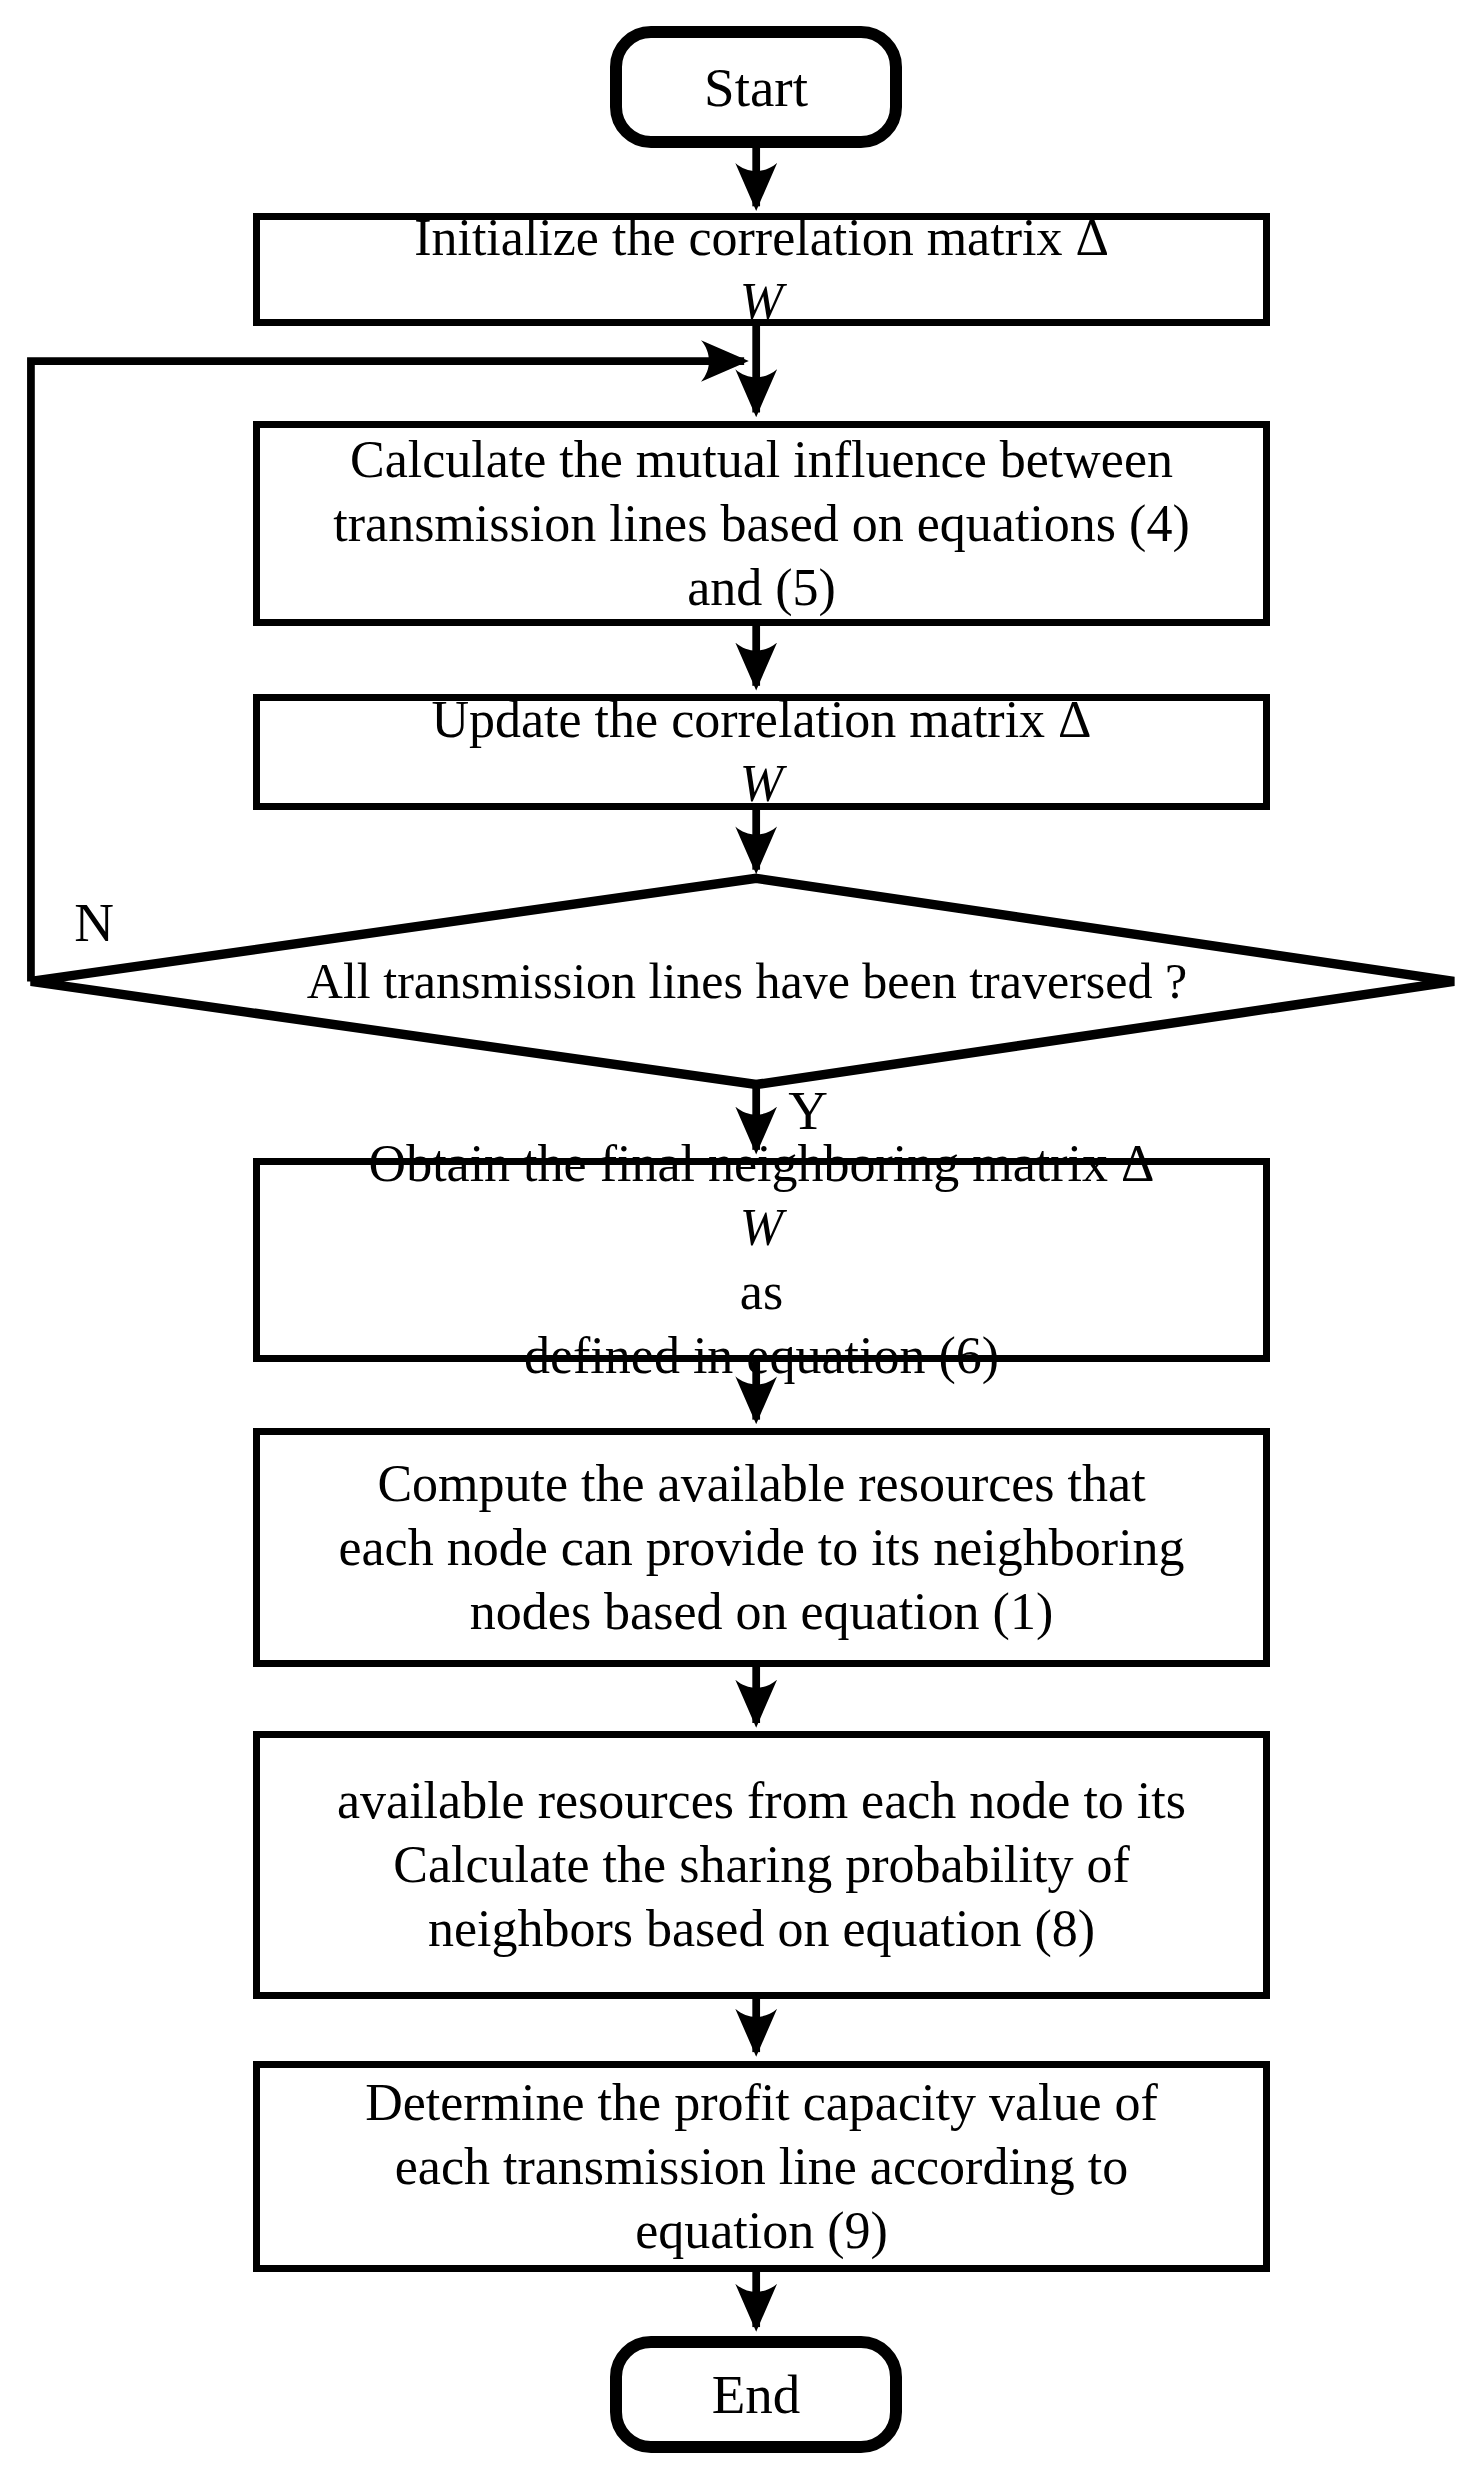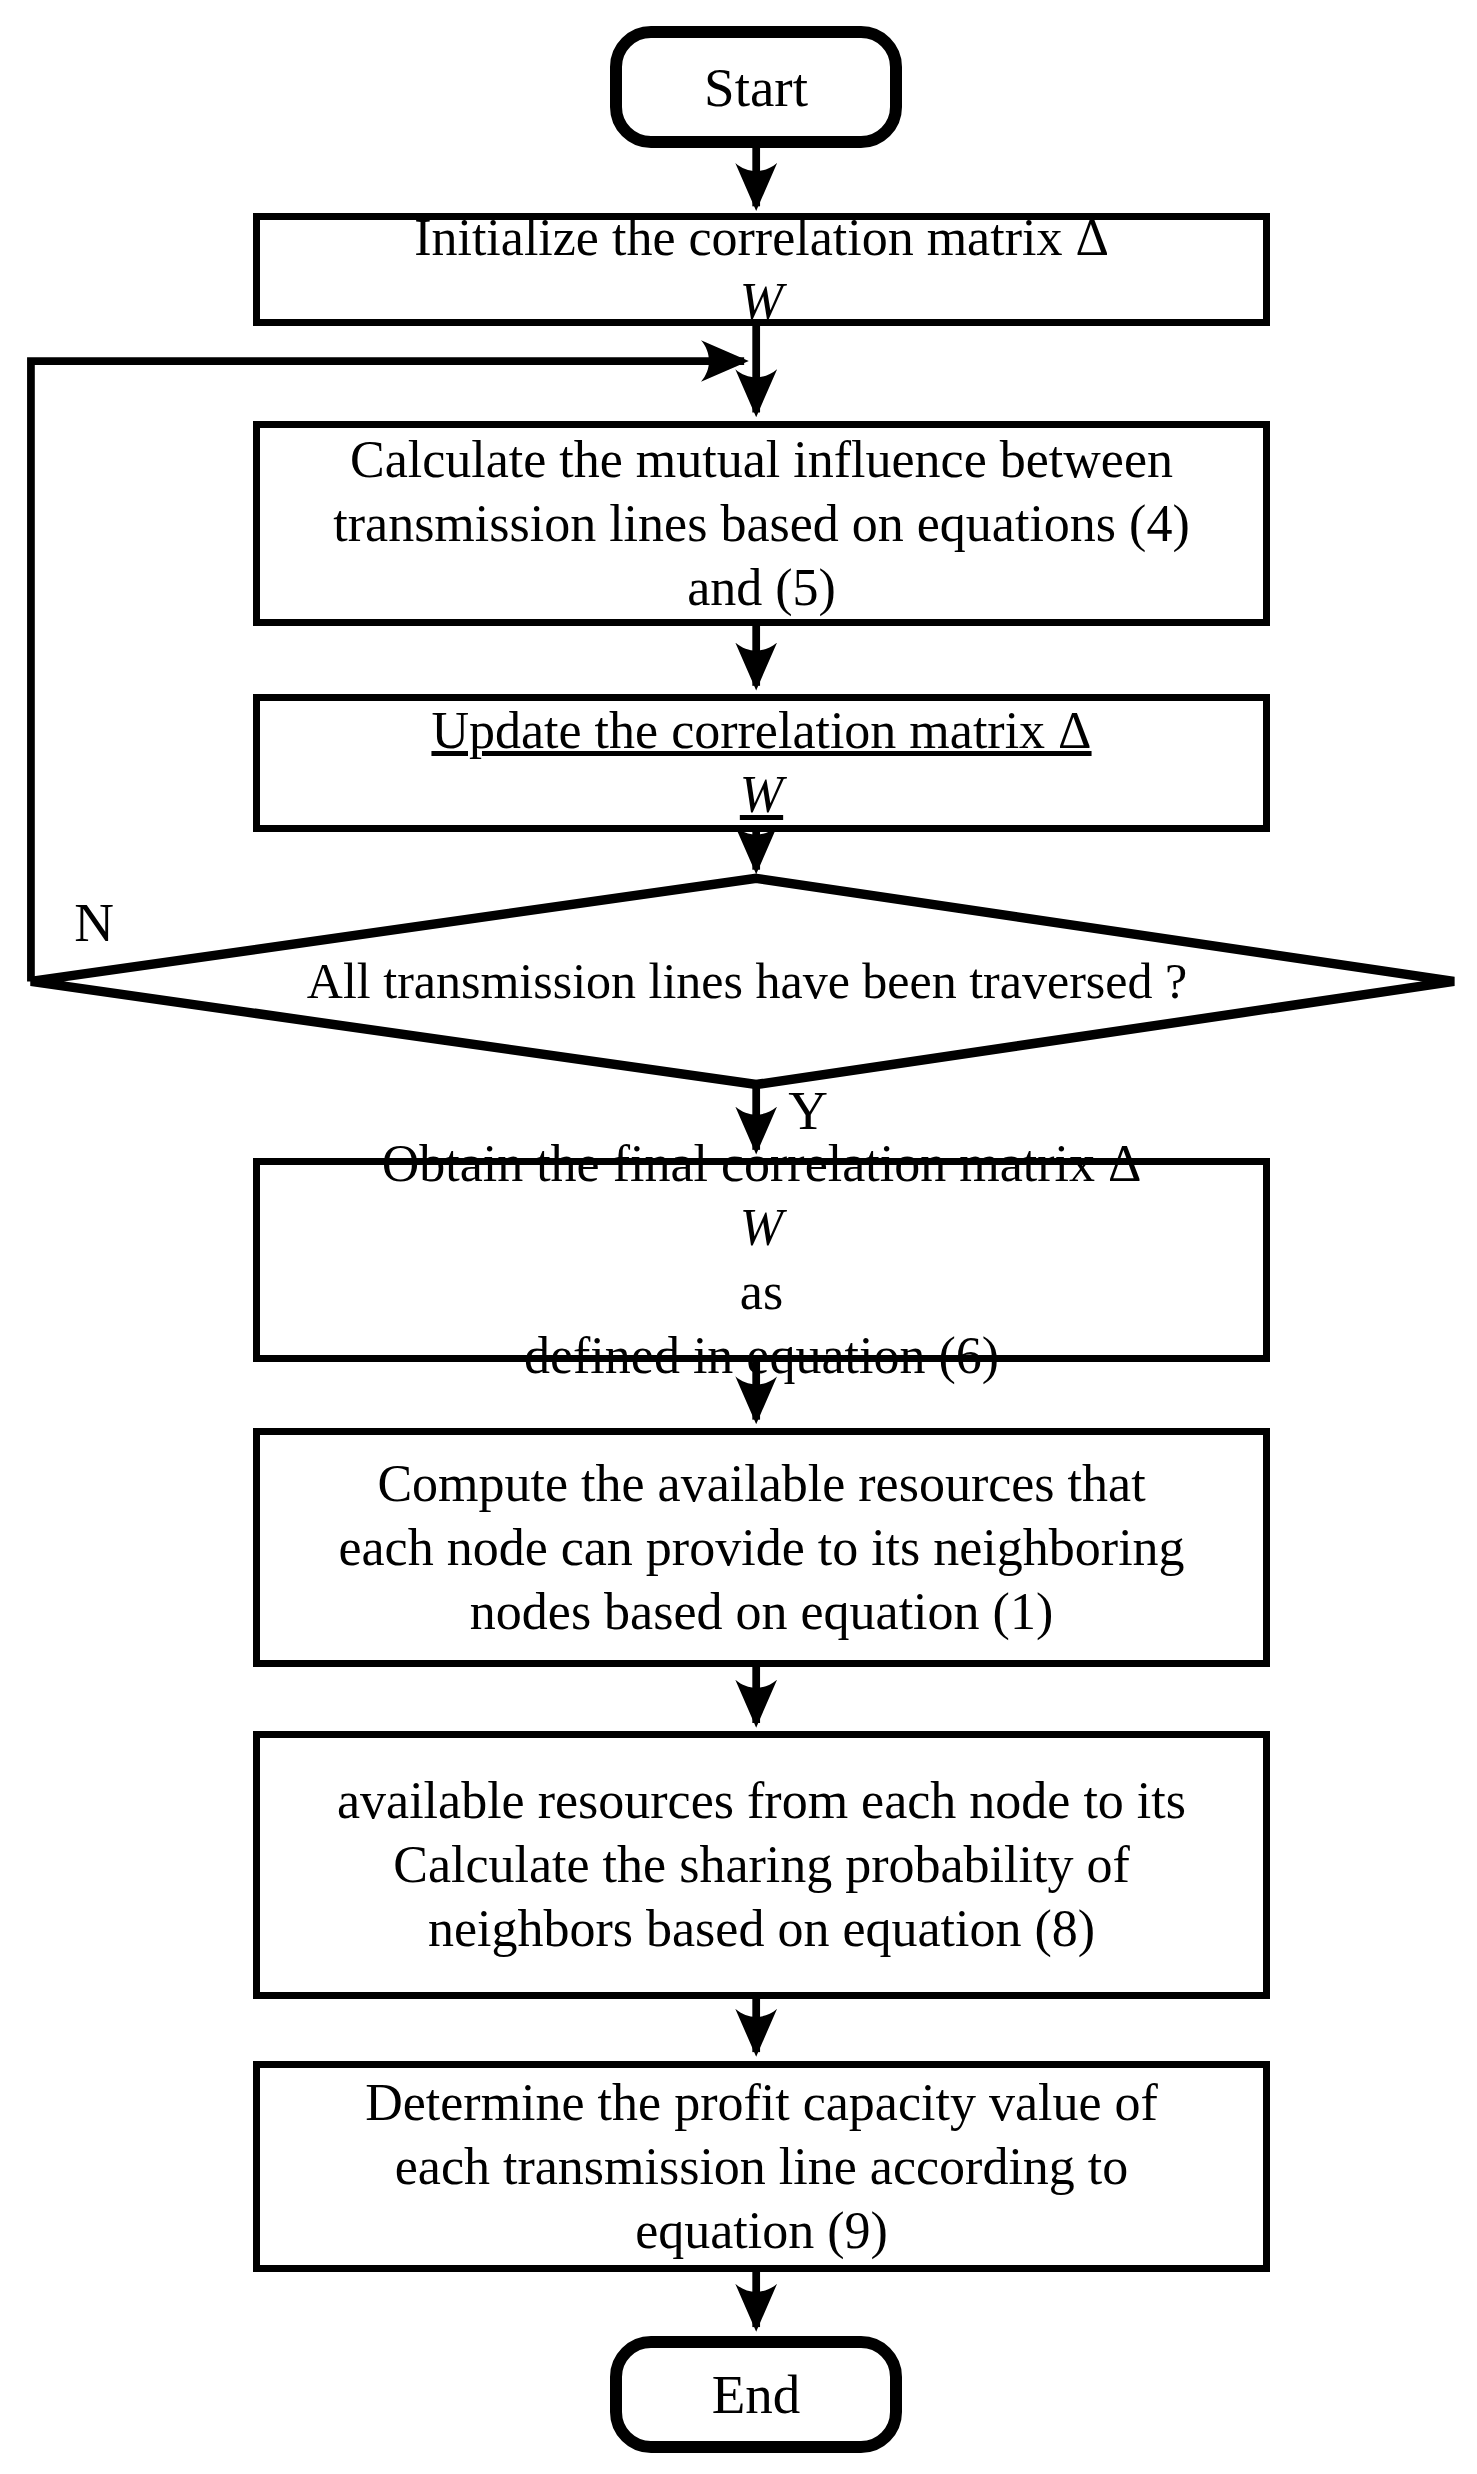--- a/index.html
+++ b/index.html
@@ -101,41 +101,41 @@
         <span></span>
       </span>
   </div>
 
   <div class="node proc" style="top:421px; height:205px;">
     <span>Calculate the mutual influence between</span>
     <span>transmission lines based on equations (4)</span>
     <span>and (5)</span>
   </div>
 
-  <div class="node proc" style="top:694px; height:138px;text-decoration:underline;">
+  <div class="node proc" style="top:694px; height:116px;">
     <span class="inlineline">
         <span>Update the correlation matrix Δ</span>
         <span class="mvar">W</span>
         <span></span>
       </span>
   </div>
 
   <div class="decision-text">
     <span>All transmission lines have been traversed ?</span>
   </div>
   <div class="branch-label branch-n">
     <span>N</span>
   </div>
   <div class="branch-label branch-y">
     <span>Y</span>
   </div>
 
   <div class="node proc" style="top:1158px; height:204px;">
     <span class="inlineline">
-        <span>Obtain the final correlation matrix Δ</span>
+        <span>Obtain the final neighboring matrix Δ</span>
         <span class="mvar">W</span>
         <span> as</span>
       </span>
     <span>defined in equation (6)</span>
   </div>
 
   <div class="node proc" style="top:1428px; height:239px;">
     <span>Compute the available resources that</span>
     <span>each node can provide to its neighboring</span>
     <span>nodes based on equation (1)</span>

